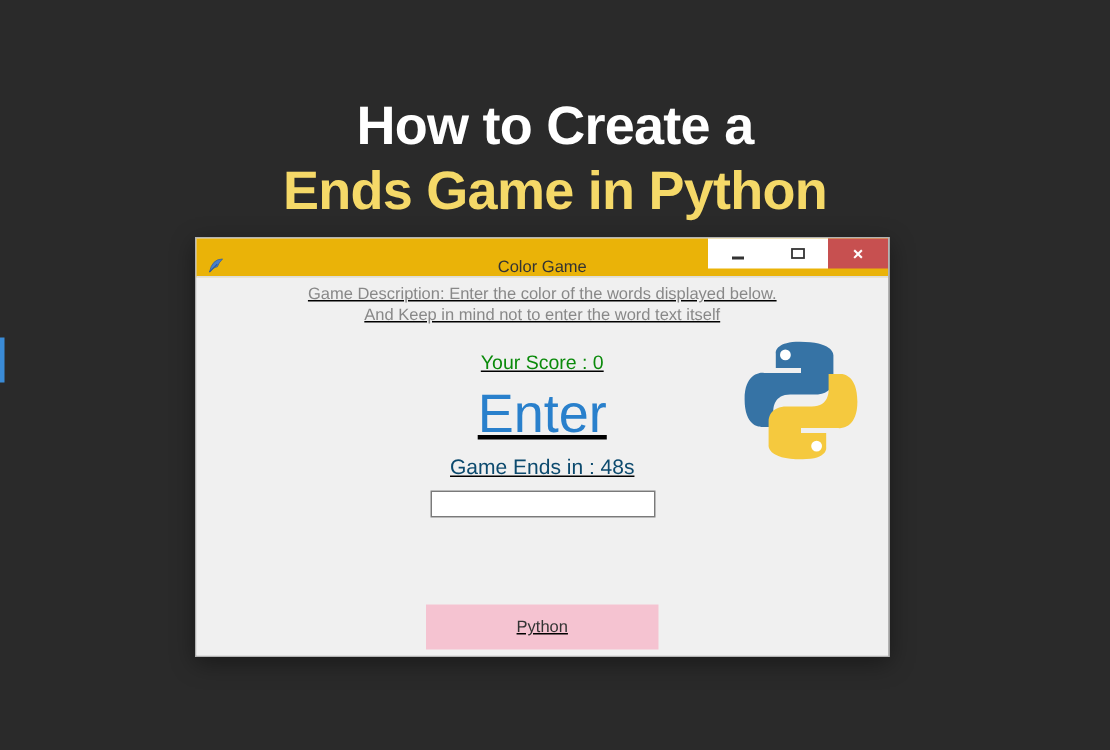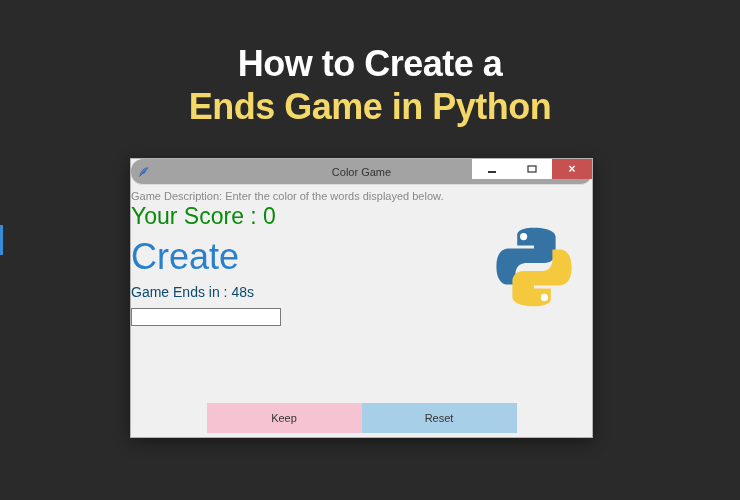--- a/index.html
+++ b/index.html
@@ -18,20 +18,21 @@
     .headline {
       text-align: center;
       padding-top: 42px;
       font-weight: 900;
       font-size: 36px;
       line-height: 1.2;
       letter-spacing: -0.5px;
     }
     .headline .line1 {
       color: #ffffff;
+      margin-top: 20px;
     }
     .headline .line2 {
       color: #f5d968;
     }
     .window-container {
       position: absolute;
       left: 130px;
       top: 158px;
       width: 463px;
       height: 280px;
@@ -40,26 +41,25 @@
       width: 100%;
       height: 100%;
       background: #f0f0f0;
       border: 1px solid #b3b3b3;
       box-shadow: 0 4px 15px rgba(0,0,0,0.4);
       display: flex;
       flex-direction: column;
     }
     .titlebar {
       height: 26px;
-      background: #a3a3a3;
-      display: flex;
-      align-items: center;
+      background: #eab308;
+      display: flex;
+      align-items: flex-end;
       border-bottom: 1px solid #ddd;
       position: relative;
-      border-radius: 12px;
     }
     .titlebar .app-icon {
       margin-left: 6px;
       width: 14px;
       height: 14px;
     }
     .titlebar .title {
       position: absolute;
       left: 50%;
       transform: translateX(-50%);
@@ -88,34 +88,35 @@
     .titlebar .control.close {
       background: #c75050;
       color: #fff;
       font-size: 12px;
       font-weight: bold;
     }
     .content {
       flex: 1;
       display: flex;
       flex-direction: column;
-      align-items: flex-start;
+      align-items: center;
       position: relative;
       background: #f0f0f0;
+      text-decoration: underline;
     }
     .description {
       margin-top: 4px;
       font-size: 11px;
       color: #888;
       text-align: center;
       line-height: 1.3;
     }
     .score {
-      margin-top: 0;
-      font-size: 23px;
+      margin-top: 16px;
+      font-size: 13px;
       color: #0a8a0a;
     }
     .word {
       margin-top: 6px;
       font-size: 36px;
       color: #2980cc;
       font-weight: 400;
     }
     .timer {
       margin-top: 6px;
@@ -204,34 +205,34 @@
         </div>
         <div class="control close">
           <span>×</span>
         </div>
       </div>
     </div>
 
     <div class="content">
       <div class="description">
         <div>Game Description: Enter the color of the words displayed below.</div>
+        <div>And Keep in mind not to enter the word text itself</div>
       </div>
       <div class="score">Your Score : 0</div>
-      <div class="word">Create</div>
+      <div class="word">Enter</div>
       <div class="timer">Game Ends in : 48s</div>
       <input class="input-field" type="text" value="" style="">
 
       <div class="python-logo">
         <svg viewBox="0 0 110 110" width="88" height="88">
           <path d="M54 6 C32 6 34 16 34 16 L34 28 L55 28 L55 32 L24 32 C24 32 8 30 8 54 C8 78 22 77 22 77 L32 77 L32 64 C32 64 31 50 46 50 L68 50 C68 50 82 50 82 37 L82 18 C82 18 84 6 54 6 Z" fill="#3673a5"></path>
           <circle cx="42" cy="17" r="4.5" fill="#ffffff"></circle>
           <path d="M56 104 C78 104 76 94 76 94 L76 82 L55 82 L55 78 L86 78 C86 78 102 80 102 56 C102 32 88 33 88 33 L78 33 L78 46 C78 46 79 60 64 60 L42 60 C42 60 28 60 28 73 L28 92 C28 92 26 104 56 104 Z" fill="#f5c93e"></path>
           <circle cx="68" cy="93" r="4.5" fill="#ffffff"></circle>
         </svg>
       </div>
 
       <div class="button-row">
-        <button class="game-button btn-start">Keep</button>
-        <button class="game-button btn-reset">Reset</button>
+        <button class="game-button btn-start">Python</button>
       </div>
     </div>
   </div>
 </div>
 
 </body></html>

